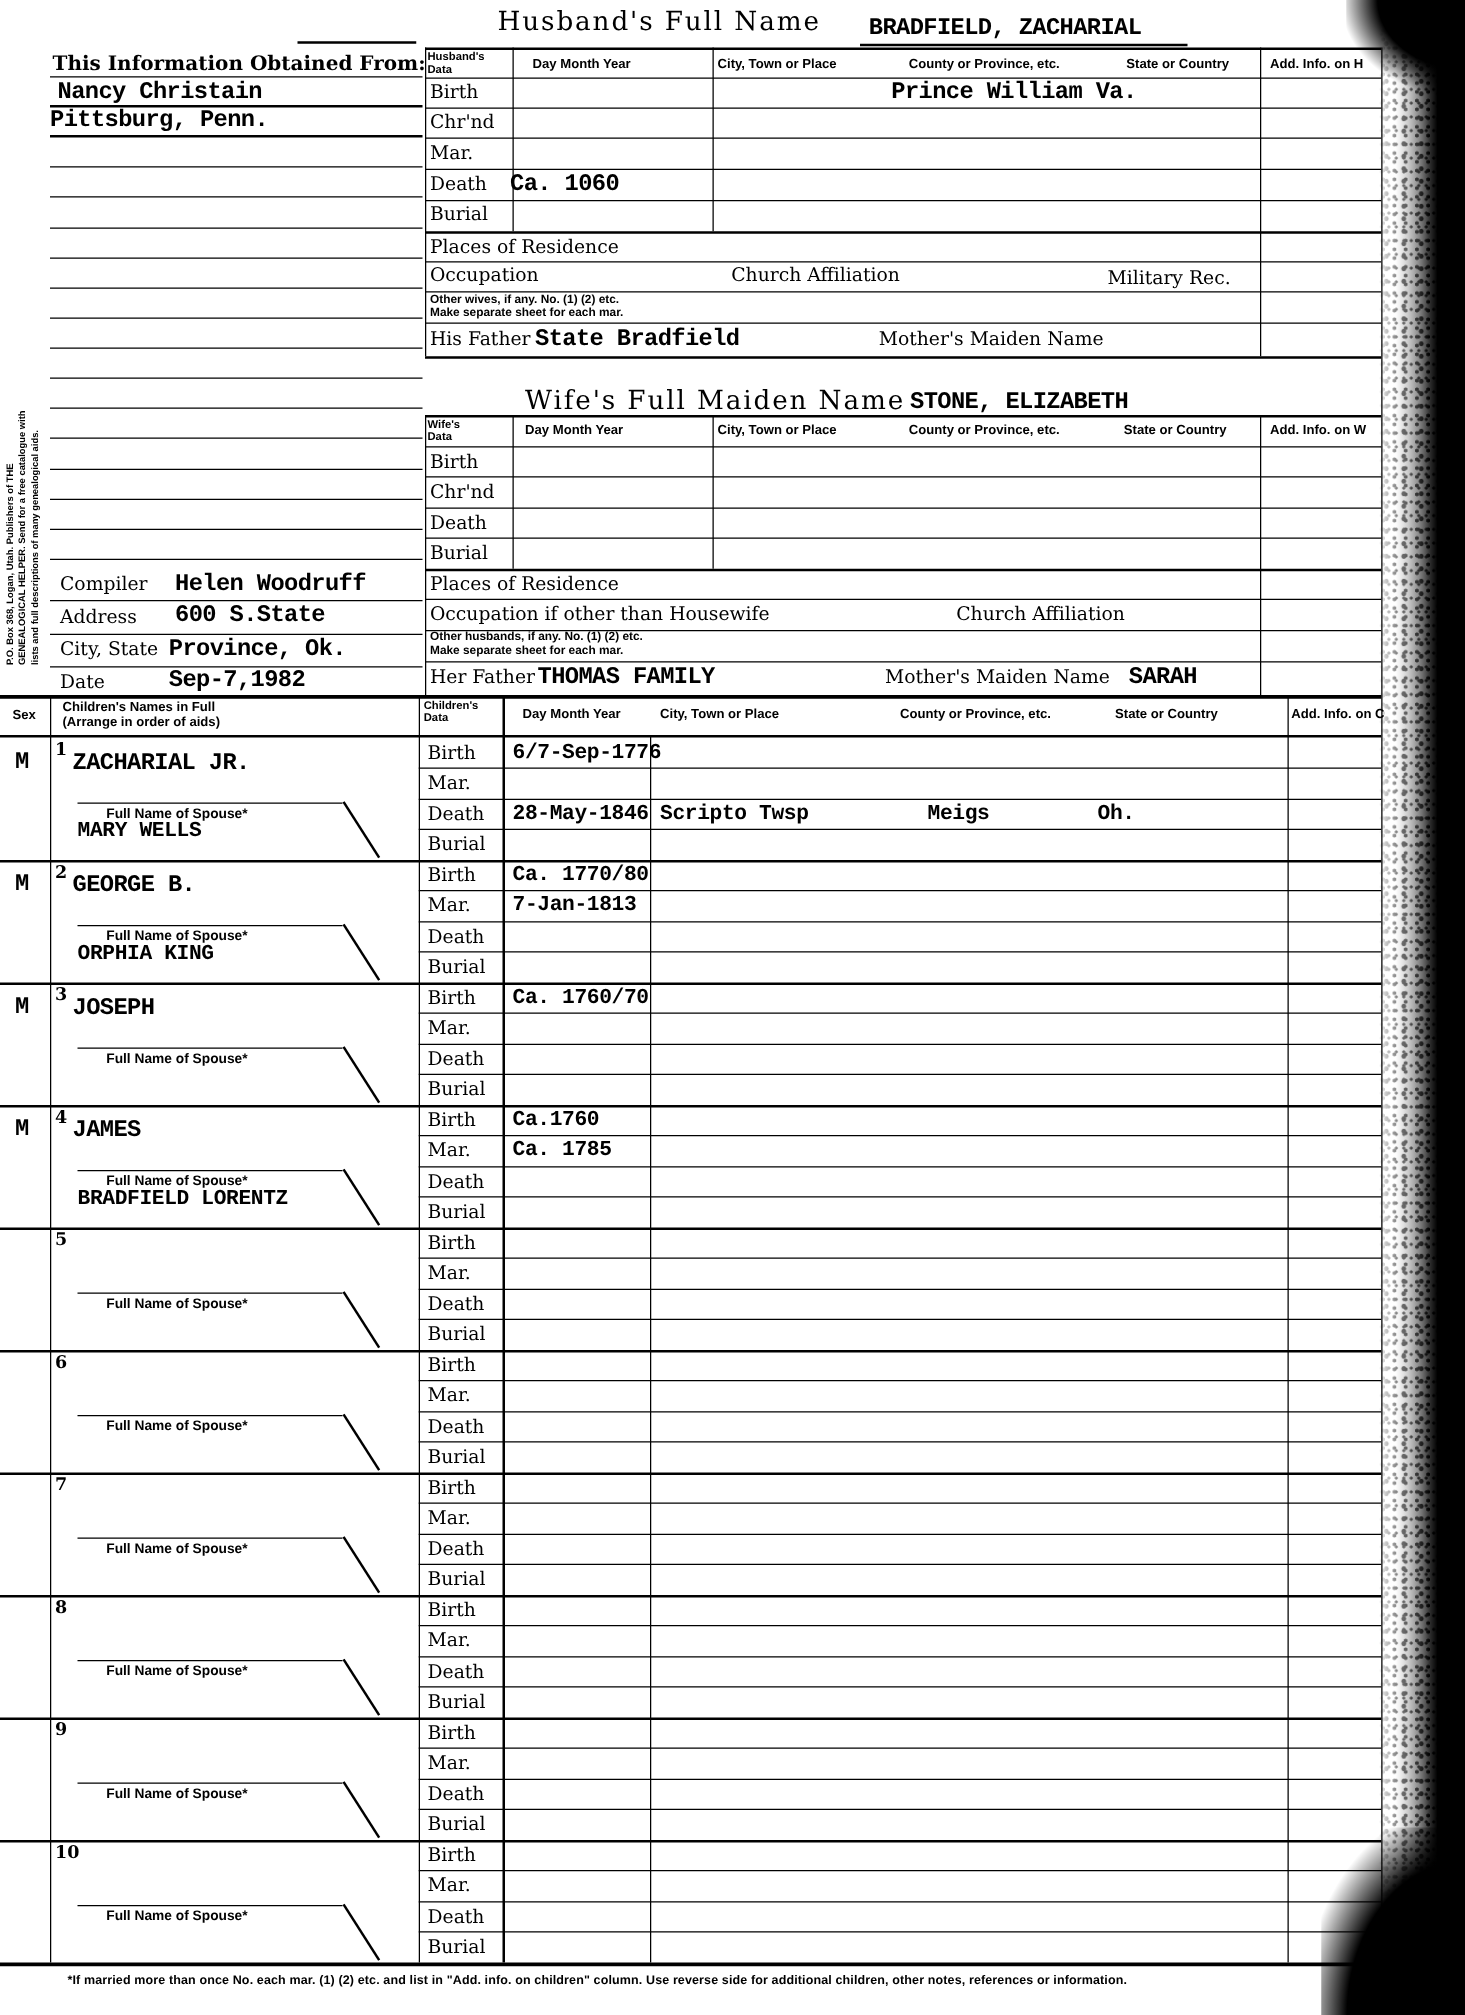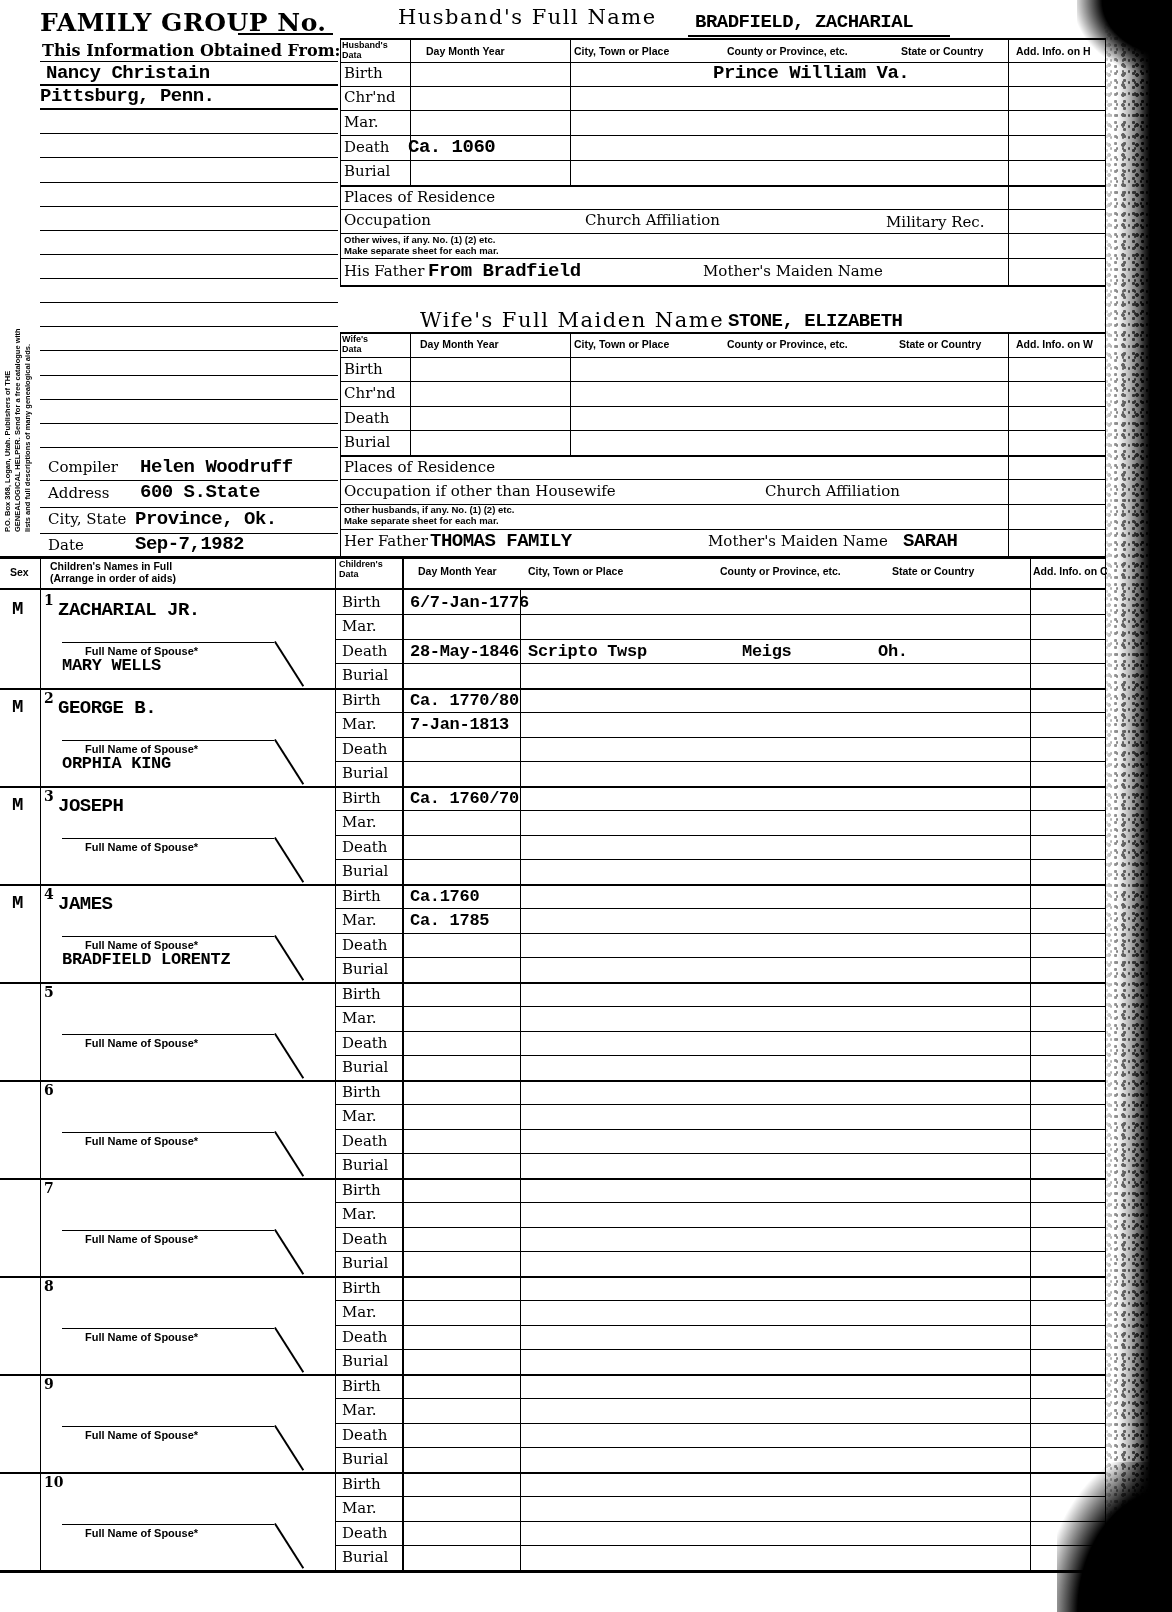--- a/index.html
+++ b/index.html
@@ -35,21 +35,20 @@
   .noise-top{position:absolute;top:0;right:0;width:95px;height:75px;
     background:radial-gradient(ellipse at top right,#000 52%,transparent 74%);}
   .noise-bottom{position:absolute;bottom:0;right:0;width:115px;height:150px;
     background:radial-gradient(ellipse at bottom right,#000 58%,transparent 80%);}
 </style>
 </head>
 <body>
 
 <div class="page">
 
-  <div class="abs title" style="left:40px;top:8px">FAMILY GROUP No.</div>
   <div class="hline" style="left:238px;top:33px;width:95px;height:2px"></div>
   <div class="abs sect" style="left:398px;top:5px">Husband's Full Name</div>
   <div class="abs typed-lg" style="left:695px;top:11px">BRADFIELD, ZACHARIAL</div>
   <div class="hline" style="left:688px;top:35px;width:262px;height:2px"></div>
 
   <div class="abs lbl-b" style="left:42px;top:41px">This Information Obtained From:</div>
   <div class="abs typed-lg" style="left:46px;top:62px">Nancy Christain</div>
   <div class="abs typed-lg" style="left:40px;top:85px">Pittsburg, Penn.</div>
 
   <div class="abs datacol" style="left:342px;top:41px"><span>Husband's</span><br><span>Data</span></div>
@@ -66,21 +65,21 @@
   <div class="abs lbl" style="left:344px;top:162px">Burial</div>
   <div class="abs typed-lg" style="left:713px;top:62px">Prince William Va.</div>
   <div class="abs typed-lg" style="left:408px;top:136px">Ca. 1060</div>
 
   <div class="abs lbl" style="left:344px;top:188px">Places of Residence</div>
   <div class="abs lbl" style="left:344px;top:211px">Occupation</div>
   <div class="abs lbl" style="left:585px;top:211px">Church Affiliation</div>
   <div class="abs lbl" style="left:886px;top:213px">Military Rec.</div>
   <div class="abs tiny" style="left:344px;top:235px"><span>Other wives, if any. No. (1) (2) etc.</span><br><span>Make separate sheet for each mar.</span></div>
   <div class="abs lbl" style="left:344px;top:262px">His Father</div>
-  <div class="abs typed-lg" style="left:428px;top:260px">From Bradfield</div>
+  <div class="abs typed-lg" style="left:428px;top:260px">State Bradfield</div>
   <div class="abs lbl" style="left:703px;top:262px">Mother's Maiden Name</div>
 
   <div class="abs sect" style="left:420px;top:308px">Wife's Full Maiden Name</div>
   <div class="abs typed-lg" style="left:728px;top:310px">STONE, ELIZABETH</div>
 
   <div class="abs datacol" style="left:342px;top:335px"><span>Wife's</span><br><span>Data</span></div>
   <div class="abs colhead" style="left:420px;top:338px">Day  Month  Year</div>
   <div class="abs colhead" style="left:574px;top:338px">City, Town or Place</div>
   <div class="abs colhead" style="left:727px;top:338px">County or Province, etc.</div>
   <div class="abs colhead" style="left:899px;top:338px">State or Country</div>
@@ -131,21 +130,21 @@
 
     <div class="hline" style="left:335px;top:24px;width:770px;height:1px"></div>
     <div class="hline" style="left:335px;top:49px;width:770px;height:1px"></div>
     <div class="hline" style="left:335px;top:73px;width:770px;height:1px"></div>
 
     <div class="abs lbl" style="left:342px;top:3px">Birth</div>
     <div class="abs lbl" style="left:342px;top:27px">Mar.</div>
     <div class="abs lbl" style="left:342px;top:52px">Death</div>
     <div class="abs lbl" style="left:342px;top:76px">Burial</div>
 
-    <div class="abs typed" style="left:410px;top:3px">6/7-Jan-1776</div>
+    <div class="abs typed" style="left:410px;top:3px">6/7-Sep-1776</div>
     <div class="abs typed" style="left:530px;top:3px"></div>
     <div class="abs typed" style="left:742px;top:3px"></div>
     <div class="abs typed" style="left:878px;top:3px"></div>
     <div class="abs typed" style="left:410px;top:27px"></div>
     <div class="abs typed" style="left:410px;top:52px">28-May-1846</div>
     <div class="abs typed" style="left:528px;top:52px">Scripto Twsp</div>
     <div class="abs typed" style="left:742px;top:52px">Meigs</div>
     <div class="abs typed" style="left:878px;top:52px">Oh.</div>
     <div class="abs typed" style="left:410px;top:76px"></div>
   </div>
@@ -411,20 +410,21 @@
     <div class="abs typed" style="left:410px;top:76px"></div>
   </div>
     </div>
 
   <div class="abs side" style="left:3px;top:532px;width:266px">
     <span>P.O. Box 368, Logan, Utah. Publishers of THE</span><br>
     <span>GENEALOGICAL HELPER. Send for a free catalogue with</span><br>
     <span>lists and full descriptions of many genealogical aids.</span>
   </div>
 
+  <div class="abs foot" style="left:54px;top:1579px">*If married more than once No. each mar. (1) (2) etc. and list in "Add. info. on children" column. Use reverse side for additional children, other notes, references or information.</div>
 
   <div class="noise"></div>
   <div class="noise-top"></div>
   <div class="noise-bottom"></div>
 <div class="hline" style="left: 340px; top: 38px; width: 765px; height: 2px;"></div>
     <div class="hline" style="left: 340px; top: 62px; width: 765px; height: 1px;"></div>
     <div class="hline" style="left: 340px; top: 86px; width: 765px; height: 1px;"></div>
     <div class="hline" style="left: 340px; top: 110px; width: 765px; height: 1px;"></div>
     <div class="hline" style="left: 340px; top: 135px; width: 765px; height: 1px;"></div>
     <div class="hline" style="left: 340px; top: 160px; width: 765px; height: 1px;"></div>

